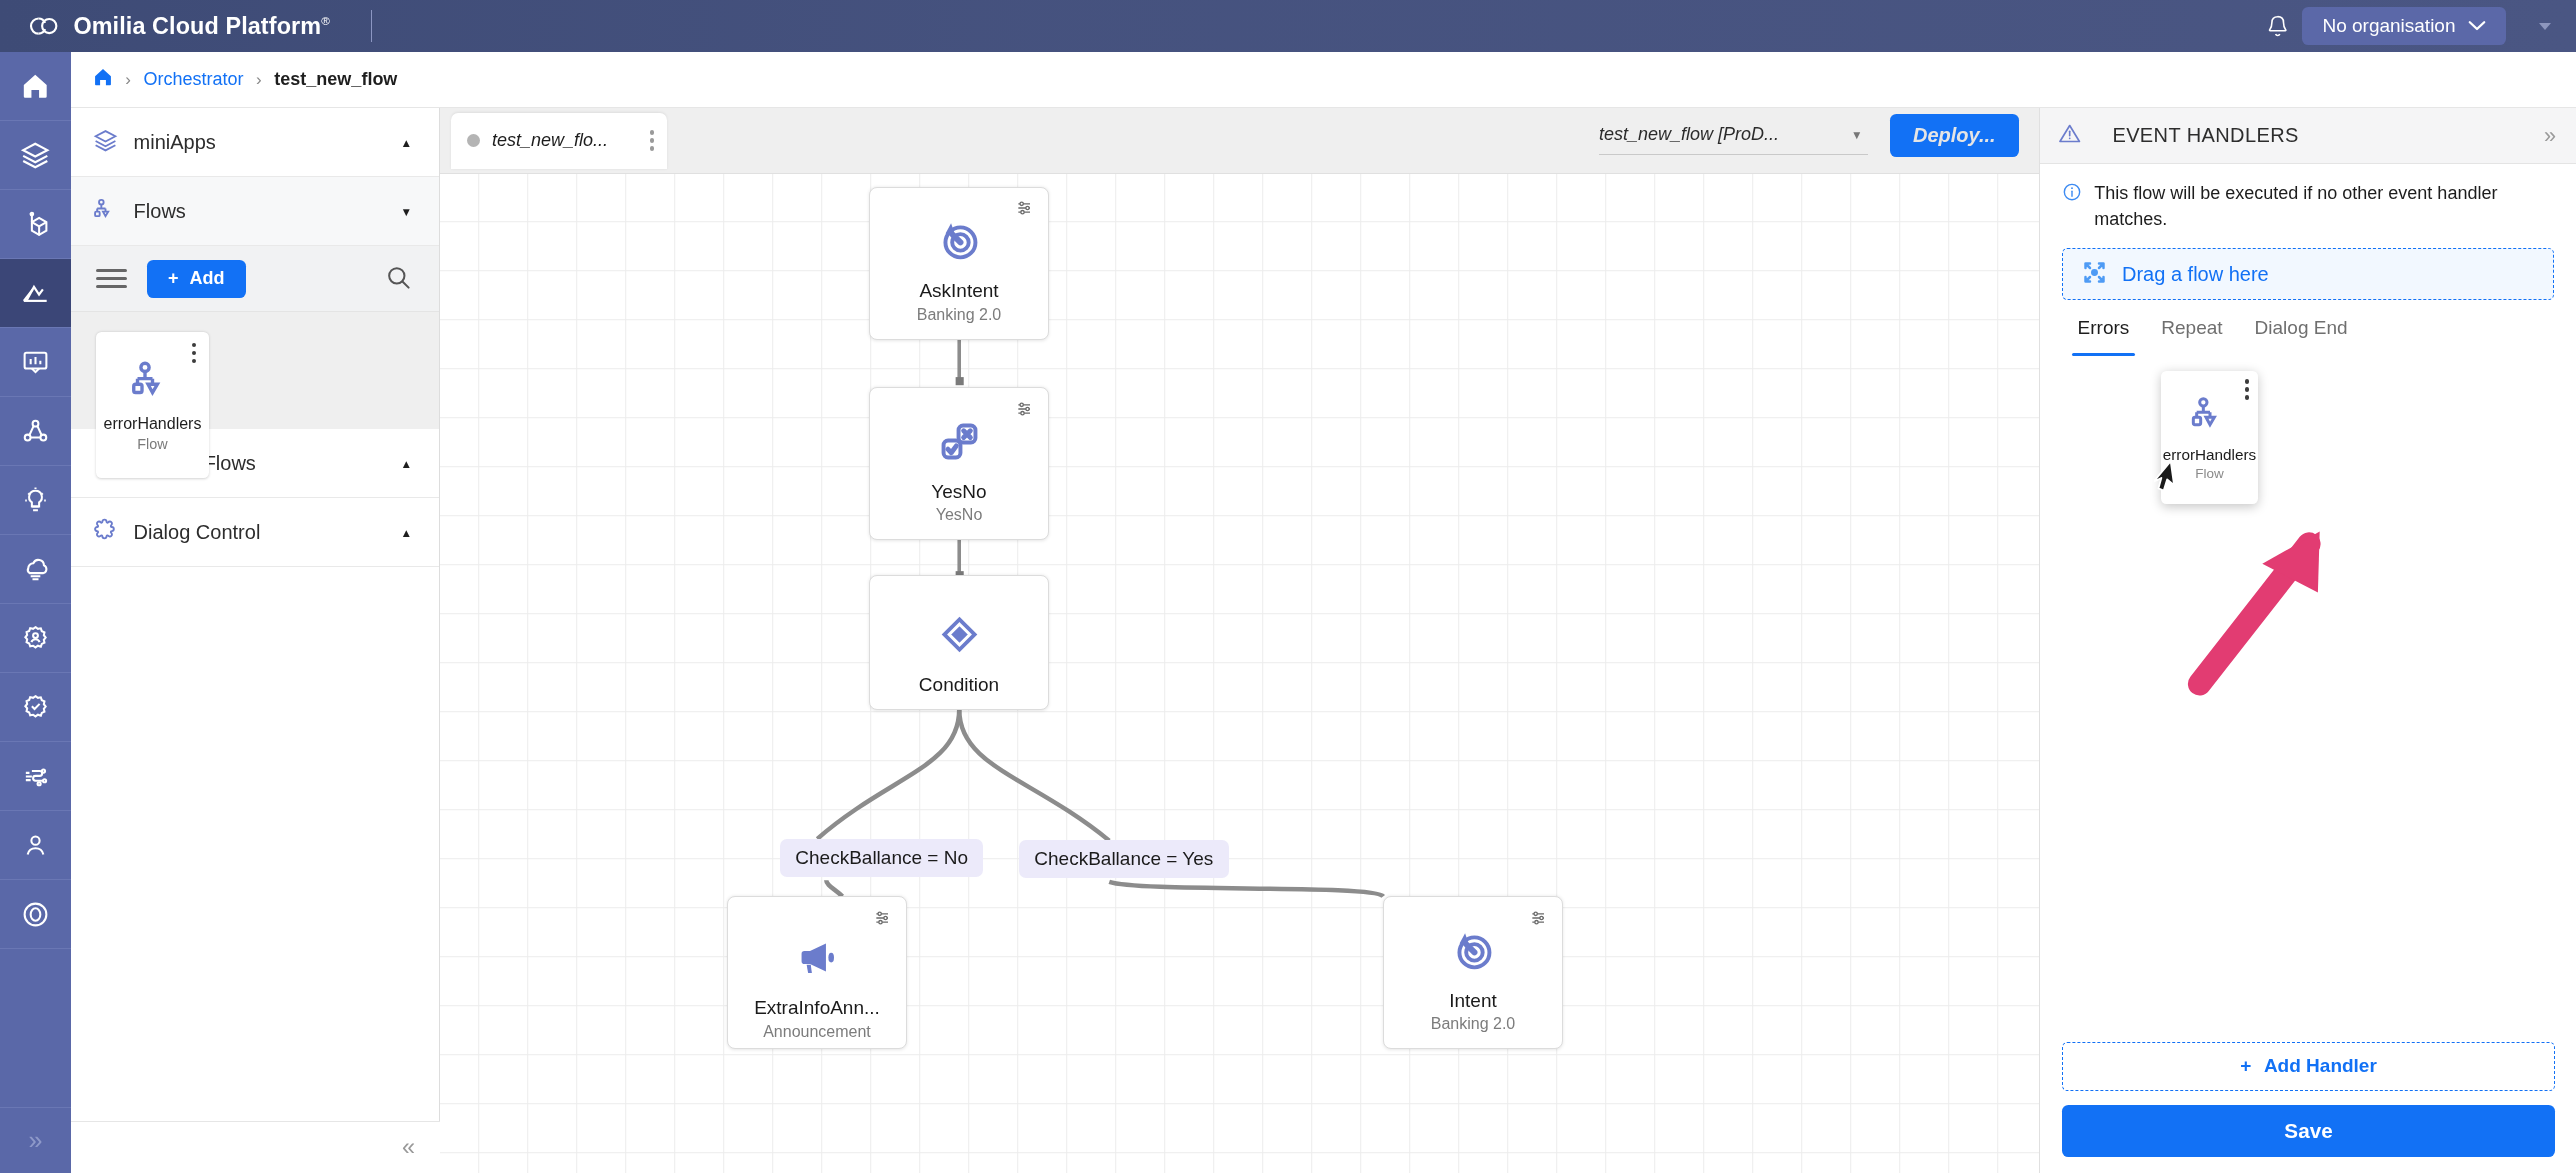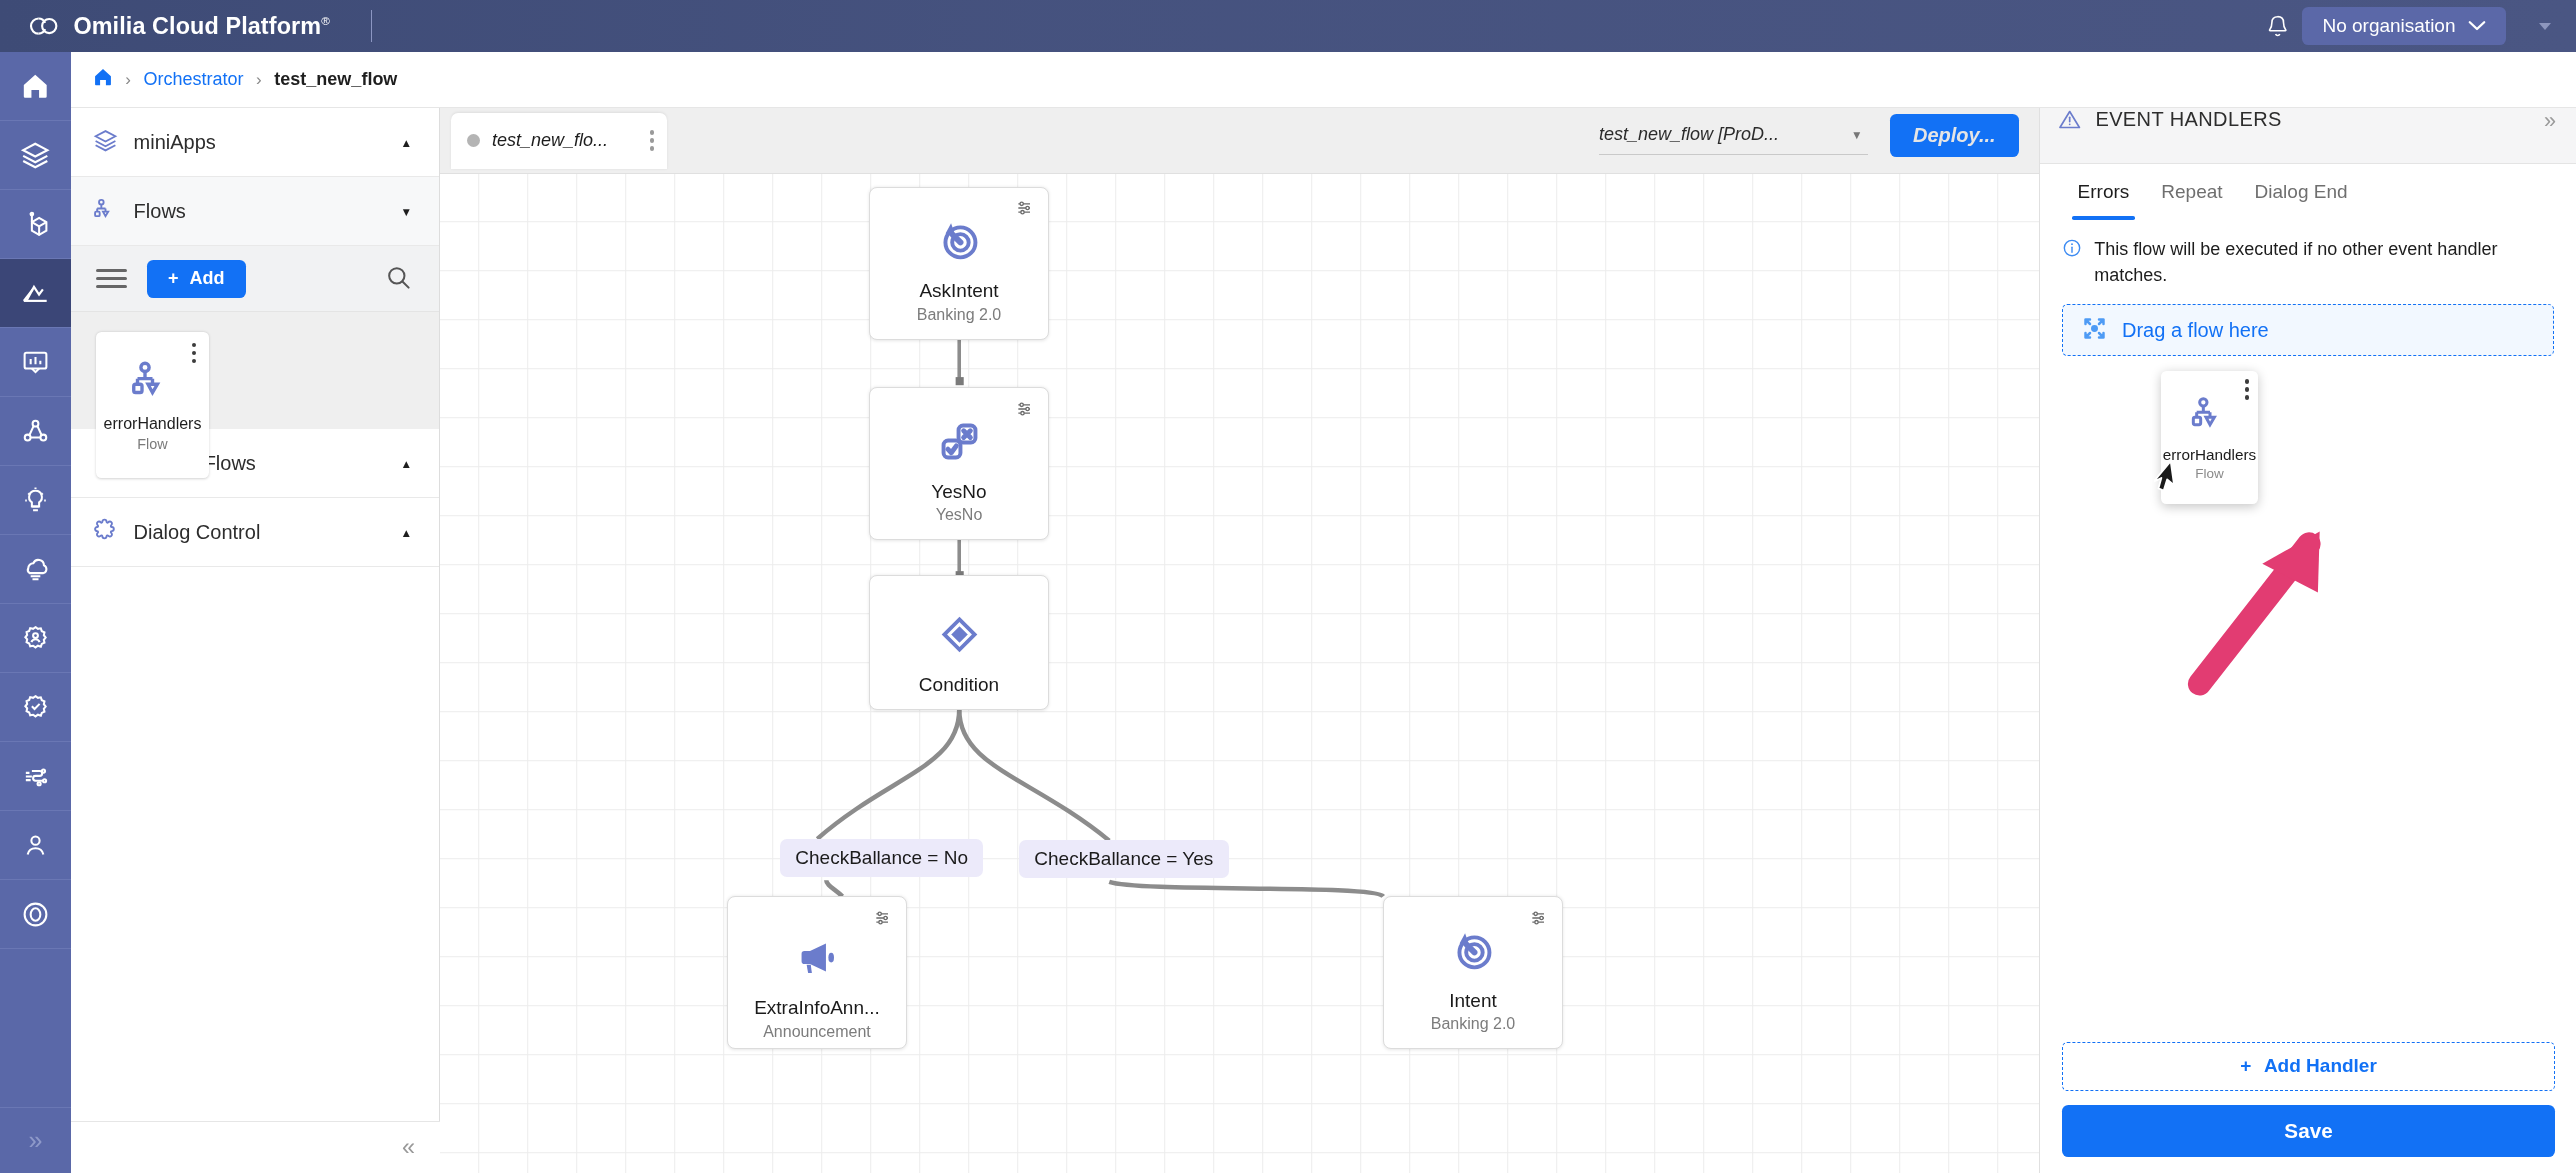--- a/index.html
+++ b/index.html
@@ -149,22 +149,22 @@
     font-size:19px; color:#1b1b1b; padding:8px 15.3px; white-space:nowrap;
   }
   #edges { position:absolute; left:0; top:0; width:1599px; height:1000px; }
 
   
   #right-panel {
     position:absolute; right:0; top:108px; width:537px; height:1065px;
     background:#fff; border-left:0.9px solid #e0e0e0;
   }
   #eh-header {
-    height:56px; background:#f5f5f6; display:flex; 
-    padding:0 20px 0 18px; gap:14px; border-bottom:0.9px solid #e4e4e4;
+    height:56px; background:#f5f5f6; display:flex; align-items:center;
+    padding:0 20px 0 18px; gap:31px; border-bottom:0.9px solid #e4e4e4;
   }
   #eh-title { font-size:20px; color:#2d2d2d; letter-spacing:0.4px; }
   #eh-expand { margin-left:auto; color:#9b9b9b; font-size:21.6px; }
   #eh-tabs { height:56px; display:flex; align-items:center; padding-left:21.6px; gap:0; }
   .eh-tab { font-size:19px; color:#6f6f6f; padding:0 16px; height:56px; display:flex; align-items:center; position:relative;}
   .eh-tab.active { color:#1d1d1d; }
   .eh-tab.active::after { content:""; position:absolute; left:10.8px; right:10.8px; bottom:0; height:3.6px; background:#1271f5; border-radius:1.8px;}
   #eh-body { padding: 16px 21.6px 0 21.6px; position:relative; }
   #eh-info { display:flex; gap:12.6px; font-size:18px; color:#1d1d1d; line-height:1.45; }
   #eh-info .i-icon { flex:none; margin-top:1.8px; }
@@ -573,46 +573,46 @@
       <svg width="23.4" height="23.4" viewBox="0 0 24 24" fill="none" stroke="#6b7ccc" stroke-width="1.7" stroke-linejoin="round">
           <path d="M12 3.6 22 20H2z"></path>
           <path d="M12 9.5v4.6" stroke-linecap="round"></path>
           <circle cx="12" cy="16.8" r=".9" fill="#6b7ccc" stroke="none"></circle>
         </svg>
     </span>
     <span id="eh-title">EVENT HANDLERS</span>
     <span id="eh-expand">»</span>
   </div>
 
-  <div id="eh-tabs">
-    <div class="eh-tab active">Errors</div>
-    <div class="eh-tab">Repeat</div>
-    <div class="eh-tab">Dialog End</div>
-  </div>
-
   <div id="eh-body">
     <div id="eh-info">
       <span class="i-icon">
         <svg width="20" height="20" viewBox="0 0 24 24" fill="none" stroke="#3d8bf2" stroke-width="1.7">
             <circle cx="12" cy="12" r="9.2"></circle>
             <path d="M12 11v6" stroke-linecap="round"></path>
             <circle cx="12" cy="7.4" r="1.1" fill="#3d8bf2" stroke="none"></circle>
           </svg>
       </span>
       <span>This flow will be executed if no other event handler matches.</span>
     </div>
     <div id="dropzone">
       <span>
         <svg width="27" height="27" viewBox="0 0 24 24" fill="none" stroke="#4e9bf5" stroke-width="2.2" stroke-linecap="round" stroke-linejoin="round">
             <circle cx="12" cy="12" r="2" fill="#4e9bf5"></circle>
             <path d="M4 4l4 4M8 4H4v4M20 4l-4 4M16 4h4v4M4 20l4-4M8 20H4v-4M20 20l-4-4M16 20h4v-4"></path>
           </svg>
       </span>
       <span class="dz-label">Drag a flow here</span>
     </div>
+  </div>
+
+  <div id="eh-tabs">
+    <div class="eh-tab active">Errors</div>
+    <div class="eh-tab">Repeat</div>
+    <div class="eh-tab">Dialog End</div>
   </div>
 
   <div id="eh-footer">
     <div id="add-handler">
       <span>+</span>
       <span>Add Handler</span>
     </div>
     <div id="save-btn">Save</div>
   </div>
 </div>

